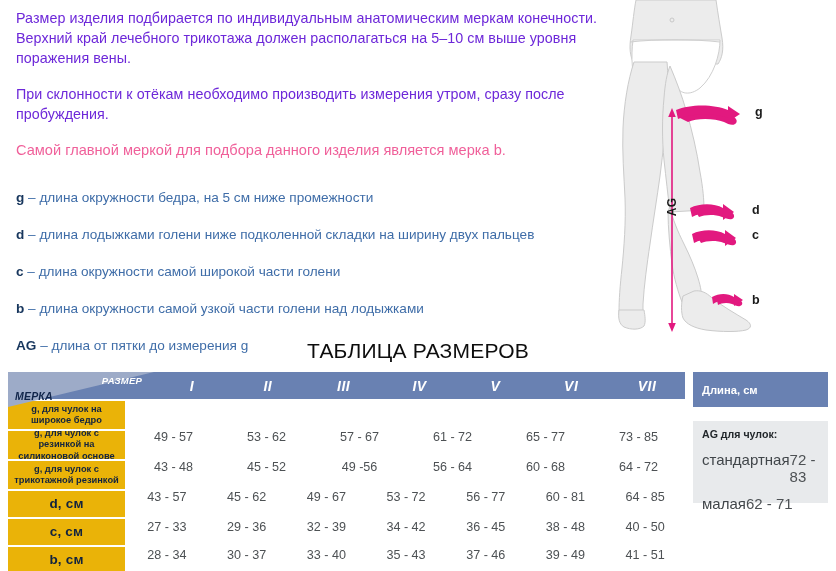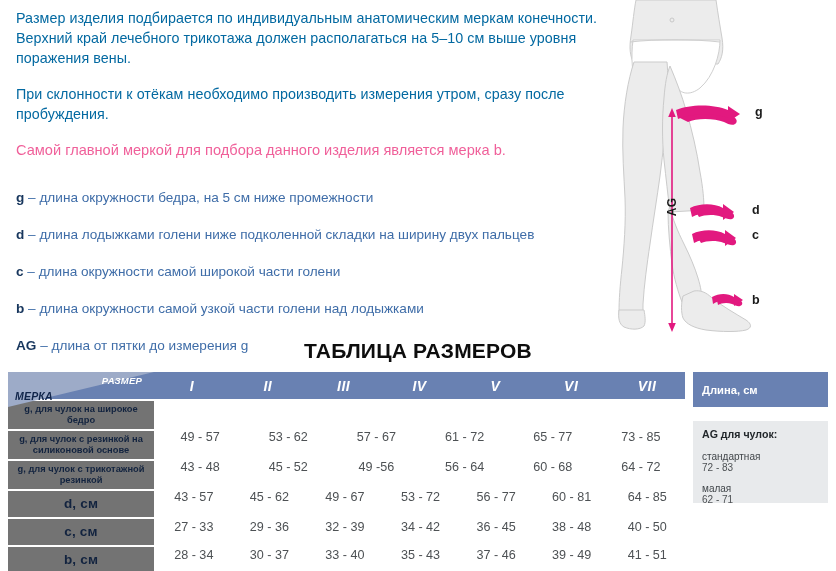--- a/index.html
+++ b/index.html
@@ -25,21 +25,21 @@
   #text-column {
     position: absolute;
     left: 16px;
     top: 8px;
     width: 600px;
   }
 
   .intro-para {
     font-size: 14.3px;
     line-height: 20px;
-    color: #0369a1;
+    color: #6d28d9;
     margin: 0 0 16px 0;
     letter-spacing: 0.05px;
   }
 
   .highlight-line {
     font-size: 14.6px;
     line-height: 20px;
     color: #f0609a;
     margin: 3px 0 29px 0;
   }
@@ -87,21 +87,21 @@
   }
 
   
   #table-title {
     position: absolute;
     left: 0;
     top: 339px;
     width: 836px;
     text-align: center;
     font-size: 21px;
-    font-weight: bold;
+    font-weight: normal;
     color: #0d0d0d;
     letter-spacing: 0.2px;
   }
 
   
   #size-table {
     position: absolute;
     left: 8px;
     top: 372px;
     width: 820px;
@@ -167,22 +167,22 @@
   }
 
   
   .body-row {
     display: flex;
     height: 26px;
     margin-top: 2px;
   }
   .body-row.tall { height: 28px; }
   .row-label {
-    width: 146px;
-    background: #737373;
+    width: 117px;
+    background: #eab308;
     display: flex;
     align-items: center;
     justify-content: center;
     text-align: center;
     color: #12233f;
     font-size: 9.3px;
     font-weight: bold;
     line-height: 11.5px;
     padding: 0 6px;
     box-sizing: border-box;
@@ -228,24 +228,23 @@
     box-sizing: border-box;
   }
   .side-title {
     font-size: 10.6px;
     font-weight: bold;
     color: #22272b;
     margin-bottom: 11px;
   }
   .side-line {
     display: flex;
-    font-size: 10px;
+    font-size: 15px;
     color: #41464a;
     margin-bottom: 10px;
-    flex-direction: column;
   }
   .side-line .sv { color: #4d5154; }
 </style>
 </head>
 <body>
 
 <div id="top-area">
 
   <div id="text-column">
     <p class="intro-para">Размер изделия подбирается по индивидуальным анатомическим меркам конечности. Верхний край лечебного трикотажа должен располагаться на 5–10 см выше уровня поражения вены.</p>

